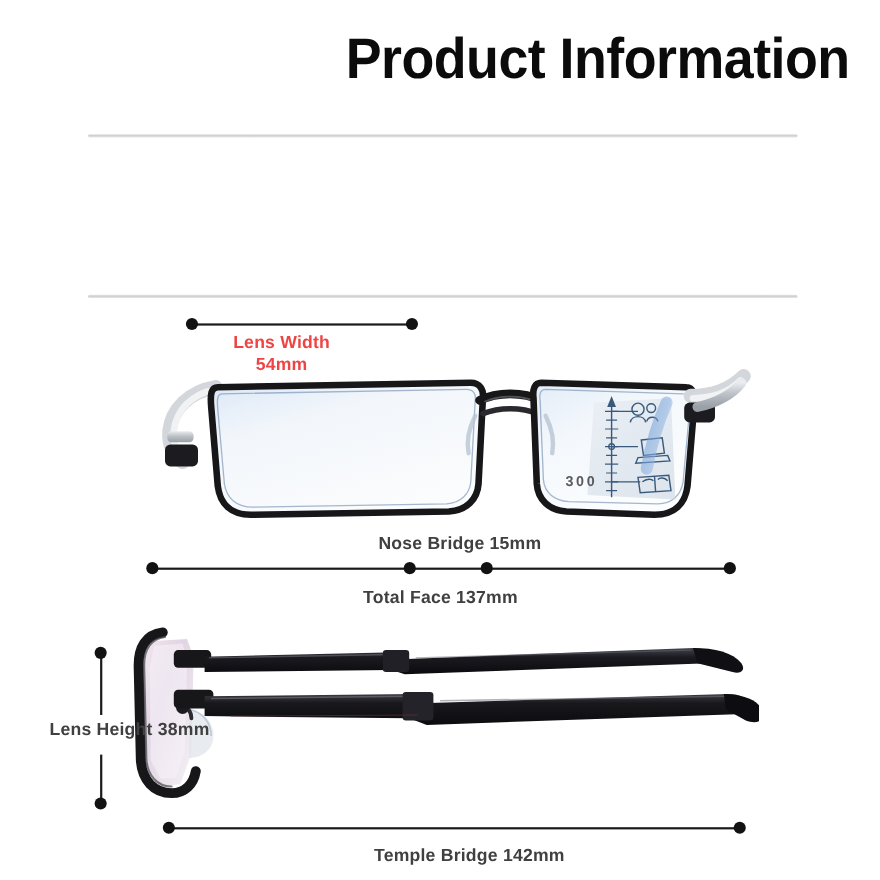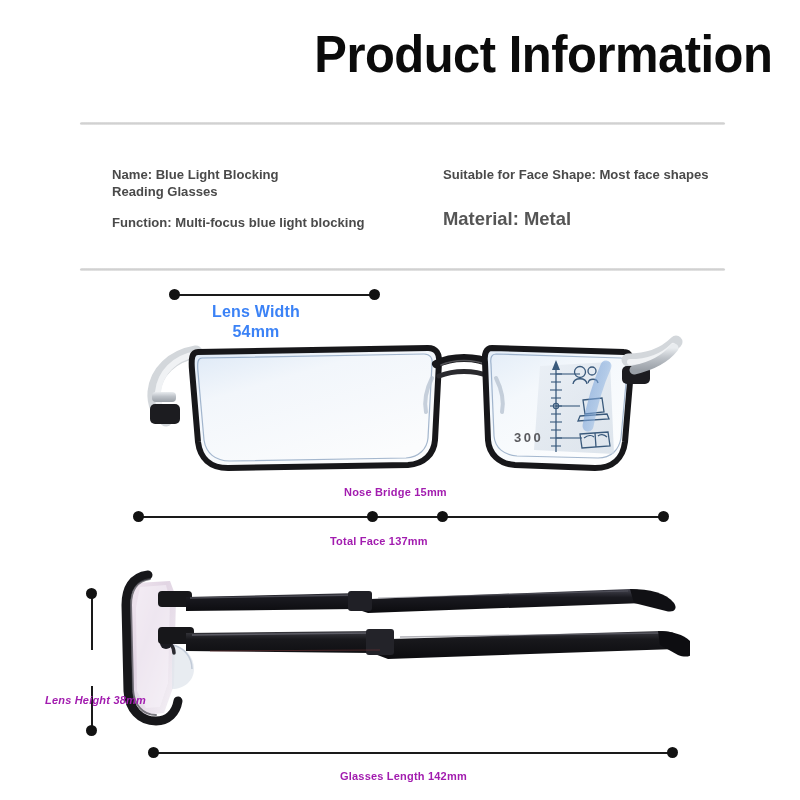--- a/index.html
+++ b/index.html
@@ -107,29 +107,29 @@
   }
   .dot {
     position: absolute;
     width: 11px;
     height: 11px;
     border-radius: 50%;
     background: #121212;
   }
   .mlabel {
     position: absolute;
-    color: #a21caf;
+    color: #404040;
     font-weight: bold;
-    font-size: 11px;
+    font-size: 16px;
     white-space: nowrap;
     letter-spacing: 0.2px;
   }
   .mlabel.big {
     font-size: 16px;
-    color: #3b82f6;
+    color: #ef4444;
     text-align: center;
     line-height: 20px;
     white-space: pre-line;
   }
 
   
   .front-view {
     position: absolute;
     left: 136px;
     top: 330px;
@@ -150,27 +150,20 @@
 </style>
 </head>
 <body>
 
 <div class="page">
 
   <div class="title">Product Information</div>
 
   <div class="divider top"></div>
 
-  <div class="specs">
-    <div class="spec spec-name">Name: Blue Light Blocking
- Reading Glasses</div>
-    <div class="spec spec-face">Suitable for Face Shape: Most face shapes</div>
-    <div class="spec spec-function">Function: Multi-focus blue light blocking</div>
-    <div class="spec spec-material">Material: Metal</div>
-  </div>
 
   <div class="divider mid"></div>
 
   <div>
     <div class="mline" style="left:176px; top:294px; width:200px;"></div>
     <div class="dot" style="left:169px; top:289px;"></div>
     <div class="dot" style="left:369px; top:289px;"></div>
     <div class="mlabel big" style="left:196px; top:302px; width:120px;">Lens Width
 54mm</div>
   </div>
@@ -343,23 +336,23 @@
       <path d="M520 24 C540 24 556 28 564 38 C568 44 564 48 556 46 L524 38 Z" fill="#101014"></path>
       <path d="M548 66 C566 66 580 72 584 82 C586 90 578 94 568 90 L550 80 Z" fill="#0d0d11"></path>
     </svg>
   </div>
 
   <div>
     <div class="vline" style="left:91px; top:594px; height:56px;"></div>
     <div class="vline" style="left:91px; top:686px; height:40px;"></div>
     <div class="dot" style="left:86px; top:588px;"></div>
     <div class="dot" style="left:86px; top:725px;"></div>
-    <div class="mlabel" style="left:45px; top:694px;font-style:italic;">Lens Height 38mm</div>
+    <div class="mlabel" style="left:45px; top:655px;">Lens Height 38mm</div>
   </div>
 
   <div>
     <div class="mline" style="left:154px; top:752px; width:519px;"></div>
     <div class="dot" style="left:148px; top:747px;"></div>
     <div class="dot" style="left:667px; top:747px;"></div>
-    <div class="mlabel" style="left:340px; top:770px;">Glasses Length 142mm</div>
+    <div class="mlabel" style="left:340px; top:770px;">Temple Bridge 142mm</div>
   </div>
 
 </div>
 
 </body></html>

